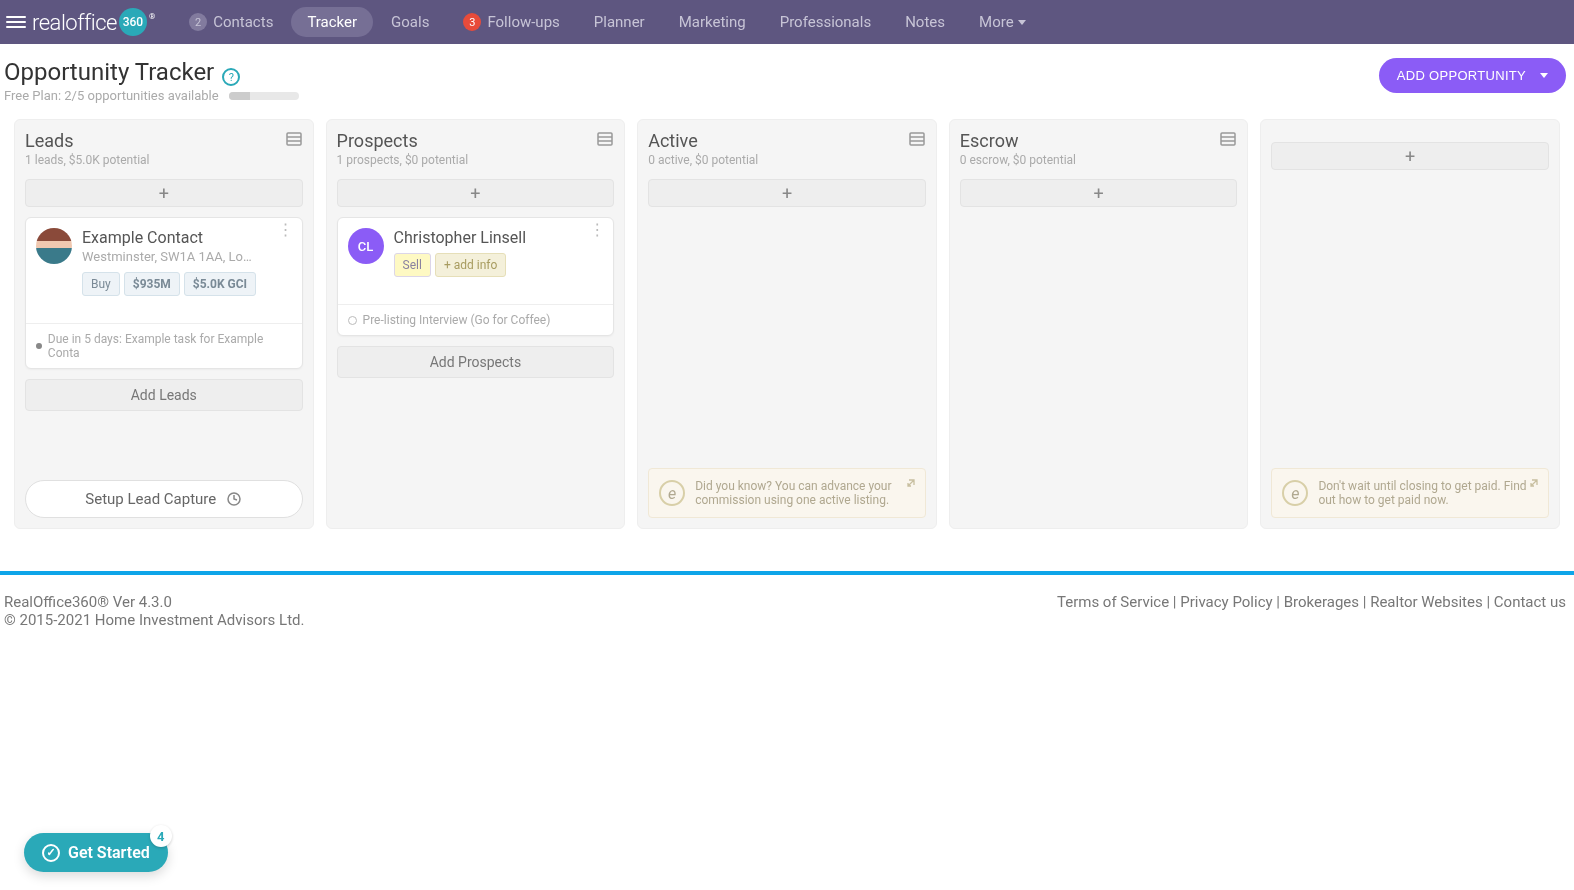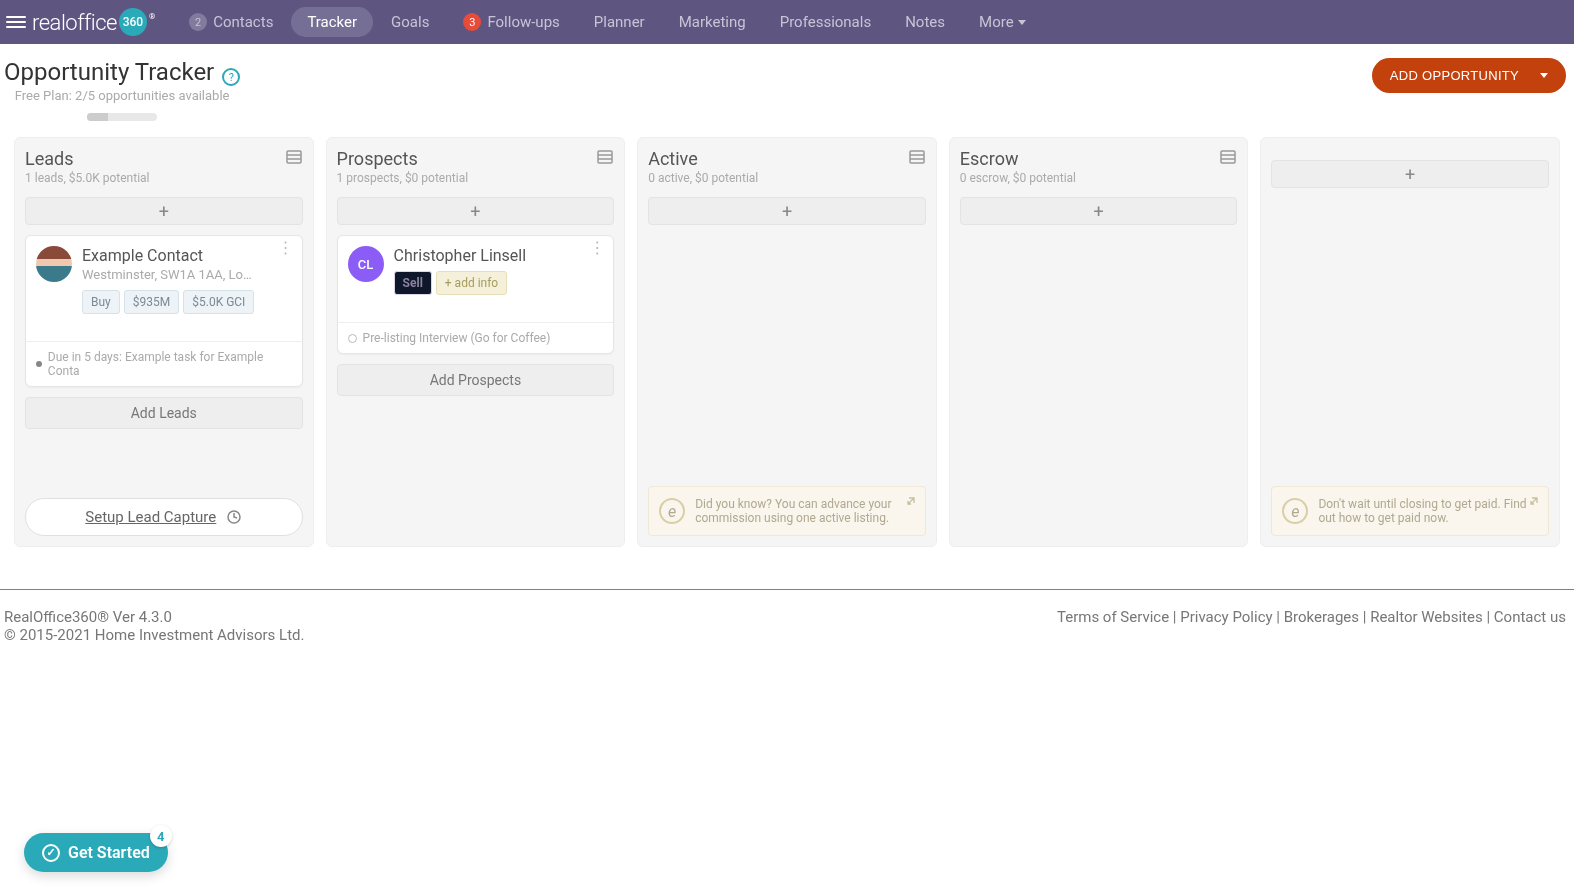--- a/index.html
+++ b/index.html
@@ -34,59 +34,59 @@
 .nav-right{ display:flex; align-items:center; gap:14px;}
 .cta-link{ color:#5dd4e6; font-size:15px; cursor:pointer;}
 .nav-icon{ width:20px; height:20px; color:#c7c4d6; cursor:pointer; display:flex; align-items:center; justify-content:center;}
 .user-drop{ display:flex; align-items:center; color:#c7c4d6; cursor:pointer; font-size:15px;}
 
 
 .page-header{ padding:14px 8px 4px 4px; display:flex; justify-content:space-between; align-items:flex-start;}
 .page-title-row{ display:flex; align-items:flex-end; gap:8px;}
 .page-title{ font-size:24px; color:#333; font-weight:400;}
 .help-q{ width:18px; height:18px; border:2px solid #2aa9b8; color:#2aa9b8; border-radius:50%; font-size:11px; display:flex; align-items:center; justify-content:center; cursor:pointer;}
-.subtext{ font-size:13px; color:#aaa; margin-top:2px; display:flex; align-items:center; gap:10px;flex-direction:column;}
+.subtext{ font-size:13px; color:#aaa; margin-top:2px; display:flex; align-items:center; gap:10px;}
 .progress-track{ width:70px; height:8px; background:#e8e8e8; border-radius:4px; overflow:hidden;}
 .progress-fill{ height:100%; background:#ccc; width:30%;}
-.add-opp-btn{ background:#c2410c; color:#fff; border:none; border-radius:18px; padding:10px 18px; font-size:13px; font-weight:500; display:flex; align-items:center; gap:17px; cursor:pointer; letter-spacing:0.3px;}
+.add-opp-btn{ background:#8b5cf6; color:#fff; border:none; border-radius:18px; padding:10px 18px; font-size:13px; font-weight:500; display:flex; align-items:center; gap:10px; cursor:pointer; letter-spacing:0.3px;}
 .add-opp-btn .caret-down{border-top-color:#fff;}
 
 
 .board{ display:flex; gap:12px; padding:12px 14px;}
 .col{ flex:1; background:#f5f5f5; border-radius:6px; padding:10px; min-height:410px; display:flex; flex-direction:column; position:relative; border:1px solid #eee;}
 .col-head{ display:flex; justify-content:space-between; align-items:flex-start;}
 .col-title{ font-size:18px; color:#555; font-weight:400;}
 .col-sub{ font-size:12px; color:#aaa; margin-top:2px;}
 .list-icon{ color:#999; cursor:pointer;}
 .plus-row{ background:#eee; border:1px solid #e3e3e3; border-radius:4px; height:28px; display:flex; align-items:center; justify-content:center; color:#888; font-size:18px; margin:12px 0 10px; cursor:pointer;}
 .card{ background:#fff; border:1px solid #e5e5e5; border-radius:6px; padding:10px 10px 8px; box-shadow:0 1px 2px rgba(0,0,0,0.04); margin-bottom:10px;}
 .card-top{ display:flex; gap:10px; position:relative;}
 .avatar{ width:36px; height:36px; border-radius:50%; flex-shrink:0;}
 .avatar.img{ background:linear-gradient(180deg,#8a4a3a 0%,#8a4a3a 35%,#f0c8b0 35%,#f0c8b0 55%,#3a7a8a 55%); }
 .avatar.cl{ background:#8b5cf6; color:#fff; display:flex; align-items:center; justify-content:center; font-size:13px; font-weight:500;}
 .card-name{ font-size:16px; color:#555;}
 .card-meta{ font-size:13px; color:#aaa; margin-top:2px; white-space:nowrap; overflow:hidden; text-overflow:ellipsis; max-width:175px;}
 .tags{ display:flex; gap:4px; margin-top:8px;}
 .tag{ font-size:12px; padding:4px 8px; border-radius:3px; border:1px solid; cursor:default;}
 .tag.buy{ background:#eef3f7; border-color:#d5e2ea; color:#7a8a96;}
-.tag.val{ background:#eef3f7; border-color:#d5e2ea; color:#7a8a96;}
-.tag.sell{ background:#0f172a; border-color:#dcd6e8; color:#8a82a0;font-weight:bold;}
+.tag.val{ background:#eef3f7; border-color:#d5e2ea; color:#7a8a96;font-weight:bold;}
+.tag.sell{ background:#fef9c3; border-color:#dcd6e8; color:#8a82a0;}
 .tag.add{ background:#f4f0da; border-color:#e6dfb8; color:#a89c60;}
 .more-dots{ position:absolute; top:-2px; right:-2px; color:#bbb; cursor:pointer; font-size:16px; line-height:8px;}
 .card-footer{ border-top:1px solid #eee; margin:27px -10px -8px; padding:8px 10px; font-size:12px; color:#aaa; display:flex; align-items:center; gap:6px;}
 .dot{ width:6px; height:6px; background:#888; border-radius:50%;}
 .circ{ width:9px; height:9px; border:1px solid #bbb; border-radius:50%;}
 .add-btn{ background:#eee; border:1px solid #e3e3e3; border-radius:4px; height:32px; display:flex; align-items:center; justify-content:center; color:#777; font-size:14px; cursor:pointer;}
-.lead-capture{ margin-top:auto; background:#fff; border:1px solid #e0e0e0; border-radius:20px; height:38px; display:flex; align-items:center; justify-content:center; gap:10px; color:#666; font-size:15px; cursor:pointer;text-decoration:underline;}
+.lead-capture{ margin-top:auto; background:#fff; border:1px solid #e0e0e0; border-radius:20px; height:38px; display:flex; align-items:center; justify-content:center; gap:10px; color:#666; font-size:15px; cursor:pointer;}
 .tip{ margin-top:auto; background:#faf6ee; border:1px solid #f0e8d6; border-radius:4px; padding:10px; display:flex; gap:10px; align-items:center; font-size:12px; color:#b0a890; position:relative;}
 .tip-icon{ width:26px; height:26px; border:2px solid #d8cfa8; border-radius:50%; display:flex; align-items:center; justify-content:center; font-style:italic; font-size:16px; flex-shrink:0;}
 .ext-icon{ position:absolute; top:8px; right:8px; color:#c8bfa0;}
 
 
-.footer{ border-top:1px solid #0ea5e9; margin-top:30px; padding:18px 8px 60px 4px; display:flex; justify-content:space-between; font-size:15px; color:#777;}
+.footer{ border-top:4px solid #0ea5e9; margin-top:30px; padding:18px 8px 60px 4px; display:flex; justify-content:space-between; font-size:15px; color:#777;}
 .footer a{ color:#777; text-decoration:none;}
 .get-started{ position:fixed; bottom:18px; left:24px; background:#2aa9b8; color:#fff; border-radius:24px; padding:10px 18px; display:flex; align-items:center; gap:8px; font-size:16px; font-weight:600; cursor:pointer; box-shadow:0 4px 12px rgba(0,0,0,0.15);}
 .gs-badge{ position:absolute; top:-8px; right:-4px; background:#fff; color:#2aa9b8; width:22px; height:22px; border-radius:50%; display:flex; align-items:center; justify-content:center; font-size:13px; font-weight:700; box-shadow:0 1px 3px rgba(0,0,0,0.2);}
 .check-icon{ width:18px; height:18px; border:2px solid #fff; border-radius:50%; display:flex; align-items:center; justify-content:center; font-size:11px;}
 
 svg{display:block;}
 </style>
 </head>
 <body>
 

